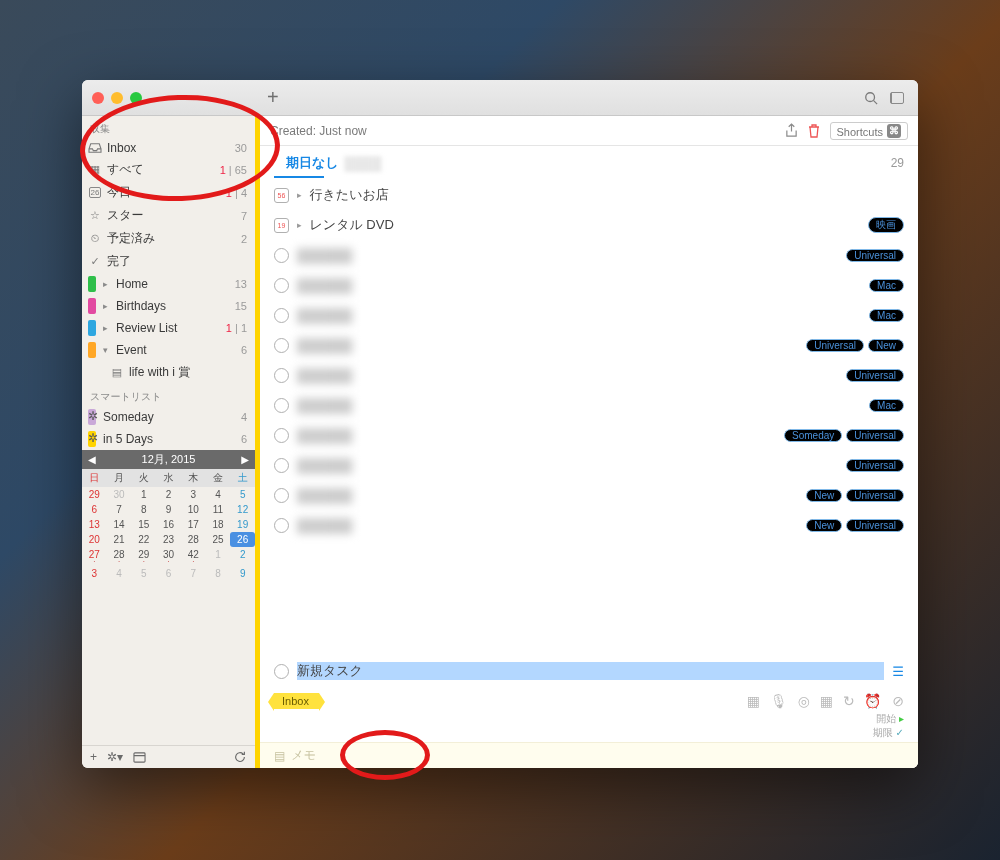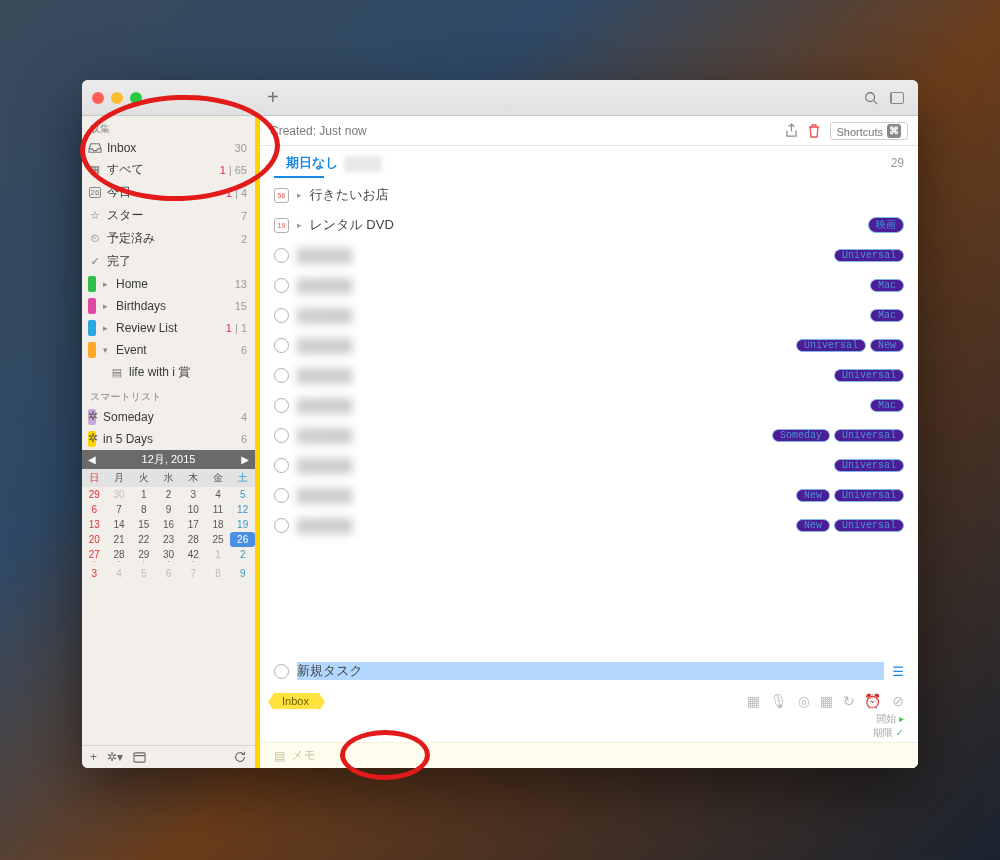--- a/index.html
+++ b/index.html
@@ -64,21 +64,21 @@
 
 .task { display:flex; align-items:center; padding:5px 14px; font-size:13px; color:#444; min-height:30px; gap:8px; }
 .task .chk { width:15px; height:15px; border:1px solid #b0b0b0; border-radius:50%; }
 .task .chkr { width:15px; height:15px; border:1px solid #b0b0b0; border-radius:3px; display:inline-flex; }
 .task .chkr.c56:before{content:'56';font-size:7px;margin:auto;color:#e55;}
 .task .chkr.c19:before{content:'19';font-size:7px;margin:auto;color:#e55;}
 .task .disc{color:#999;font-size:9px;}
 .task .ttl{flex:1;}
 .task .ttl.blur{ filter:blur(4px); color:#ccc; }
 .task .tags{display:flex;gap:4px;}
-.tag { border:1px solid #7fb8e8; color:#4a90d9; border-radius:9px; padding:0 7px; font-size:10px; background:#4c1d95;font-family:Liberation Mono, monospace; }
+.tag { border:1px solid #7fb8e8; color:#4a90d9; border-radius:9px; padding:0 7px; font-size:10px; background:#000000; }
 .task.sel .ttl{ background:#b3d7ff; }
 
 .task-edit { padding:4px 14px 2px; display:flex; flex-direction:column; font-size:12px; background:#fff; position:relative; }
 .task-edit .row1{display:flex;align-items:center;gap:8px;}
 .task-edit .sp{flex:1}
 .task-edit .er{display:flex;flex-direction:column;font-size:10px;color:#aaa;text-align:right;}
 .inbox-tag { margin:4px 0; }
 .inbox-tag span{ background:#ffe23d; padding:2px 10px 2px 8px; font-size:11px; color:#6b5d00; position:relative; border-radius:0; }
 .inbox-tag span:before{content:'';position:absolute;left:-6px;top:0;bottom:0;width:0;border-top:9px solid transparent;border-bottom:9px solid transparent;border-right:6px solid #ffe23d;}
 .inbox-tag span:after{content:'';position:absolute;right:-6px;top:0;bottom:0;width:0;border-top:9px solid transparent;border-bottom:9px solid transparent;border-left:6px solid #ffe23d;}

